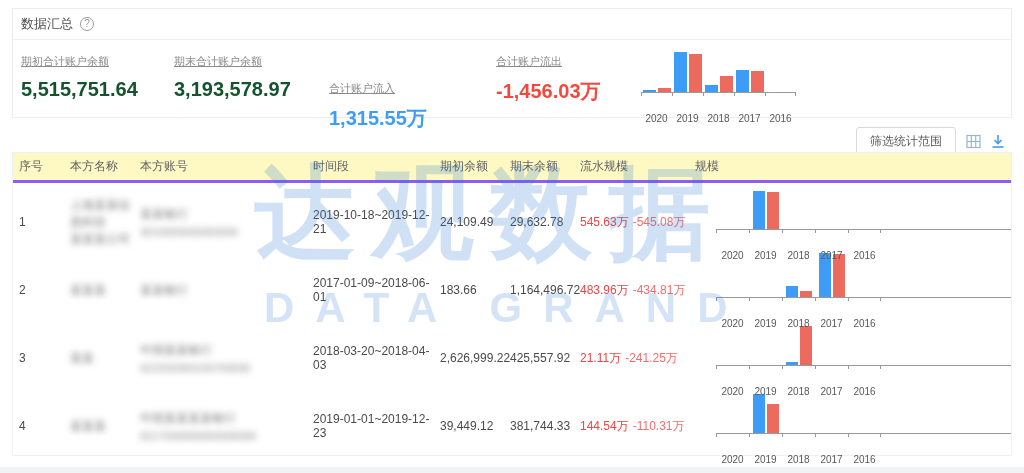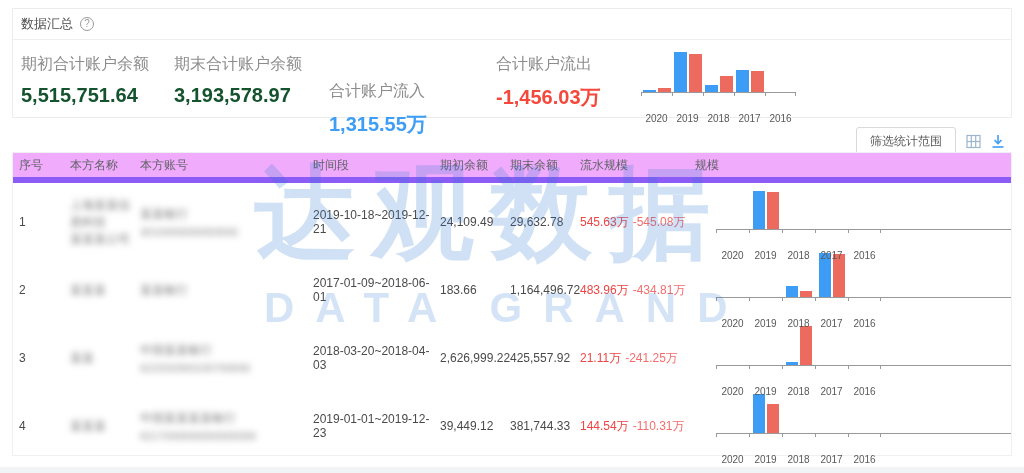--- a/index.html
+++ b/index.html
@@ -12,21 +12,21 @@
     background:#fff; border:1px solid #ececec; }
   .card-title-row { display:flex; align-items:center; gap:7px; height:31px;
     padding-left:8px; border-bottom:1px solid #efefef; }
   .card-title { font-size:13px; color:#4a4a4a; }
   .help { width:14px; height:14px; border:1px solid #9b9b9b; border-radius:50%;
     color:#9b9b9b; font-size:10px; line-height:12px; text-align:center; cursor:pointer; }
   .card-body { display:flex; padding:10px 0 0 8px; }
   .stat { padding-top:4px; }
   .stat:nth-child(1){ width:153px; } .stat:nth-child(2){ width:155px; }
   .stat:nth-child(3){ width:167px;margin-top:27px; } .stat:nth-child(4){ width:145px; }
-  .stat-label { font-size:16px; color:#8c8c8c; margin-bottom:9px; }
+  .stat-label { font-size:11px; color:#8c8c8c; margin-bottom:9px;text-decoration:underline; }
   .stat-value { font-size:20px; font-weight:700; color:#14532d; }
   .stat-value.inflow { color:#3e9df5; }
   .stat-value.outflow { color:#f5483c; }
 
   
   .mini-chart { }
   .mc-plot { display:flex; align-items:flex-end; }
   .mc-slot { display:flex; justify-content:center; align-items:flex-end; gap:2px; }
   .mc-bar.in { background:#3d9cf5; }
   .mc-bar.out { background:#ed6a5e; }
@@ -42,21 +42,21 @@
     font-size:12px; color:#595959; padding:5px 13px; cursor:pointer;
     font-family:inherit; }
   .icon-btn { display:flex; align-items:center; cursor:pointer; }
 
   
   .table { position:absolute; left:12px; right:12px; top:152px;
     border:1px solid #eef0f3; background:#fff; }
   .thead, .trow { display:grid;
     grid-template-columns:57px 70px 173px 127px 70px 70px 115px 1fr;
     align-items:center; }
-  .thead { background:#f0abfc; height:30px; border-bottom:6px solid #8b5cf6; }
+  .thead { background:#fef9c3; height:30px; border-bottom:3px solid #8b5cf6; }
   .th { font-size:12px; color:#606266; }
   .th:first-child, .td:first-child { padding-left:6px; }
   .trow { height:68px; }
   .td { font-size:12px; color:#4a4a4a; }
   .blur { filter:blur(3px); color:#777; }
   .acct2 { font-size:11px; color:#8a8a8a; margin-top:3px; }
   .flow-in { color:#ef4444;text-align:right; }
   .flow-out { color:#f56c6c; margin-left:4px; }
   .chart-cell { padding-left:21px; }
 

